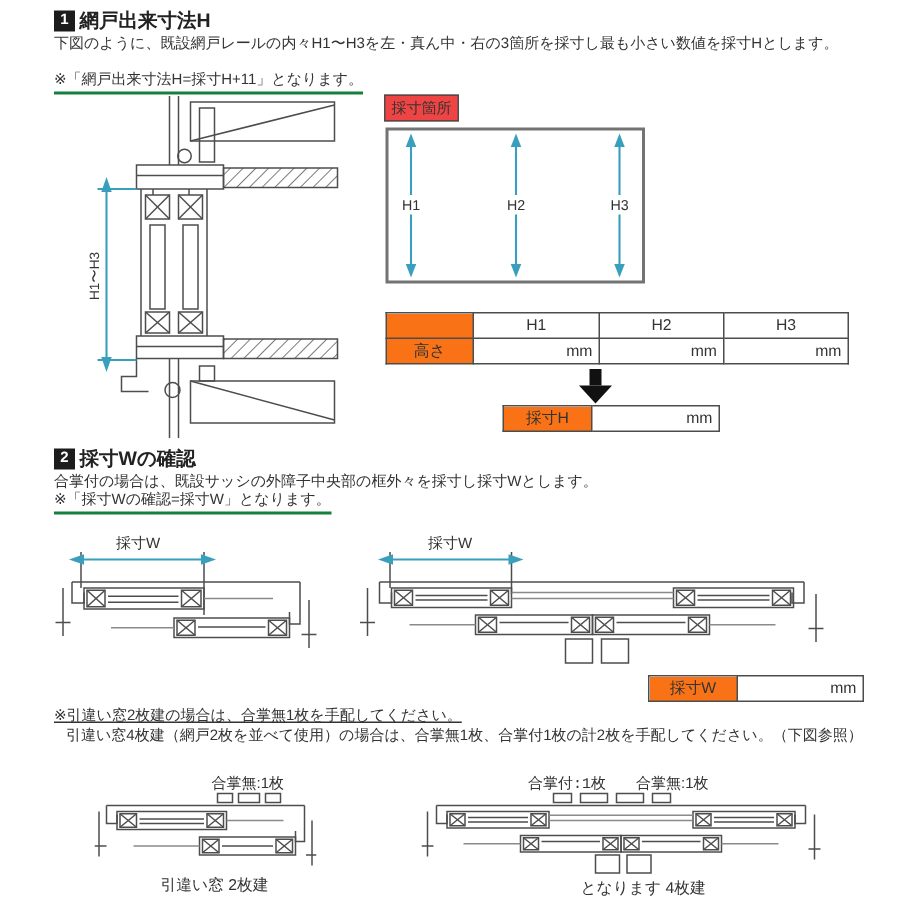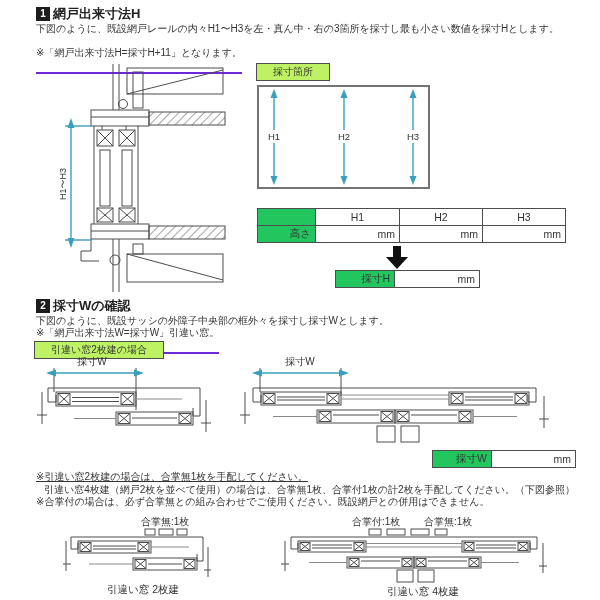--- a/index.html
+++ b/index.html
@@ -5,30 +5,30 @@
   html,body{margin:0;padding:0;background:#ffffff;}
   #page{
     position:relative;width:600px;height:600px;background:#ffffff;overflow:hidden;
     font-family:"Liberation Sans","DejaVu Sans",sans-serif;color:#333;
   }
   .abs{position:absolute;}
   .sec-title{font-size:13px;font-weight:bold;color:#222;display:flex;align-items:center;gap:3px;}
   .badge{display:inline-block;width:14px;height:14px;background:#1c1c1c;color:#fff;
          font-size:10px;font-weight:bold;text-align:center;line-height:14px;}
   .body-text{font-size:10px;color:#333;white-space:nowrap;letter-spacing:0px;}
-  .red-underline{display:inline-block;border-bottom:2px solid #6d28d9;padding-bottom:12px;}
-  .tag-box{display:inline-block;border:1px solid #4d4d4d;background:#bef264;font-size:10px;
-           padding:1px 16px;color:#333;white-space:nowrap;}
+  .red-underline{display:inline-block;border-bottom:2px solid #15803d;padding-bottom:1px;}
+  .tag-box{display:inline-block;border:1px solid #4d4d4d;background:#ef4444;font-size:10px;
+           padding:1px 4px;color:#333;white-space:nowrap;}
   .dim-label{font-size:10px;color:#333;text-align:center;}
   .small-label{font-size:10px;color:#333;white-space:nowrap;}
   .caption{font-size:10.5px;color:#333;white-space:nowrap;}
   table.meas{border-collapse:collapse;table-layout:fixed;}
   table.meas td{border:1px solid #4d4d4d;height:16px;font-size:10.5px;padding:0 4px;
                 overflow:hidden;white-space:nowrap;}
-  td.hd{background:#22c55e;text-align:right;}
+  td.hd{background:#f97316;text-align:center;}
   td.unit{text-align:right;background:#fff;}
   .spots-box{border:2px solid #737373;background:#fff;}
   
   .dn-arrow{width:22px;height:24px;}
   .dn-arrow .stem{width:8px;height:11px;background:#111;margin:0 auto;}
   .dn-arrow .head{width:0;height:0;border-left:11px solid transparent;border-right:11px solid transparent;
                   border-top:12px solid #111;}
   svg .ln{stroke:#4d4d4d;stroke-width:1;fill:none;}
   svg .teal{stroke:#3a9fbc;stroke-width:1.4;fill:none;}
   svg .tealf{fill:#3a9fbc;stroke:none;}
@@ -168,26 +168,25 @@
       <td class="hd" style="width:50px;">採寸H</td>
       <td class="unit" style="width:76px;">mm</td>
     </tr>
   </tbody>
     </table>
 
   <div class="abs sec-title" style="left:36px;top:297px;">
     <span class="badge">2</span>
     <span>採寸Wの確認</span>
   </div>
-  <div class="abs body-text" style="left:36px;top:314px;">下図のように、既設サッシの外障子中央部の框外々を採寸し採寸Wとします。</div>
+  <div class="abs body-text" style="left:36px;top:314px;">合掌付の場合は、既設サッシの外障子中央部の框外々を採寸し採寸Wとします。</div>
   <div class="abs body-text" style="left:36px;top:326px;">
-    <span class="red-underline">※「網戸出来寸法W=採寸W」引違い窓。</span>
-  </div>
-
-  <div class="abs tag-box" style="left:34px;top:341px;">引違い窓2枚建の場合</div>
+    <span class="red-underline">※「採寸Wの確認=採寸W」となります。</span>
+  </div>
+
 
   <div class="abs dim-label" style="left:62px;top:355px;width:60px;">採寸W</div>
   <div class="abs dim-label" style="left:270px;top:355px;width:60px;">採寸W</div>
 
   <svg class="abs" style="left:34px;top:366px;" width="178" height="74" viewBox="0 0 178 74">
     <g>
       <line class="ln" x1="20" y1="2" x2="20" y2="26" stroke="#8a8a8a"></line>
       <line class="ln" x1="102" y1="2" x2="102" y2="44" stroke="#8a8a8a"></line>
       <line class="teal" x1="20" y1="7" x2="102" y2="7"></line>
       <polygon class="tealf" points="12,7 22,3.5 22,10.5"></polygon>
@@ -296,21 +295,20 @@
     <tbody>
         <tr>
       <td class="hd" style="width:50px;">採寸W</td>
       <td class="unit" style="width:75px;">mm</td>
     </tr>
   </tbody>
     </table>
 
   <div class="abs body-text" style="left:36px;top:470px;text-decoration:underline;">※引違い窓2枚建の場合は、合掌無1枚を手配してください。</div>
   <div class="abs body-text" style="left:44px;top:482.5px;">引違い窓4枚建（網戸2枚を並べて使用）の場合は、合掌無1枚、合掌付1枚の計2枚を手配してください。（下図参照）</div>
-  <div class="abs body-text" style="left:36px;top:495px;">※合掌付の場合は、必ず合掌無との組み合わせでご使用ください。既設網戸との併用はできません。</div>
 
   <div class="abs small-label" style="left:141px;top:515px;">合掌無:1枚</div>
   <svg class="abs" style="left:63px;top:527px;" width="148" height="54" viewBox="0 0 148 54">
     <g class="ln">
       <rect x="82" y="2" width="10" height="6"></rect>
         <rect x="96" y="2" width="14" height="6"></rect>
         <rect x="114" y="2" width="10" height="6"></rect>
       <line x1="8" y1="10" x2="140" y2="10"></line>
       <path d="M8,10 v12 h7 v-6"></path>
       <path d="M140,10 v24 h-6 v-7"></path>
@@ -338,21 +336,21 @@
     </g>
     <g class="ln">
       <line x1="3" y1="14" x2="3" y2="44"></line>
         <line x1="0" y1="37" x2="8" y2="37"></line>
       <line x1="145" y1="20" x2="145" y2="50"></line>
         <line x1="141" y1="43" x2="148" y2="43"></line>
     </g>
   </svg>
   <div class="abs caption" style="left:107px;top:583px;">引違い窓 2枚建</div>
 
-  <div class="abs small-label" style="left:352px;top:515px;">合掌付:1枚</div>
+  <div class="abs small-label" style="left:352px;top:515px;font-family:Liberation Mono, monospace;">合掌付:1枚</div>
   <div class="abs small-label" style="left:424px;top:515px;">合掌無:1枚</div>
   <svg class="abs" style="left:281px;top:527px;" width="268" height="56" viewBox="0 0 268 56">
     <g class="ln">
       <rect x="88" y="2" width="12" height="6"></rect>
         <rect x="106" y="2" width="18" height="6"></rect>
         <rect x="130" y="2" width="18" height="6"></rect>
         <rect x="154" y="2" width="12" height="6"></rect>
       <line x1="10" y1="10" x2="256" y2="10"></line>
       <path d="M10,10 v12 h7 v-6"></path>
       <path d="M256,10 v12 h-7 v-6"></path>
@@ -401,15 +399,15 @@
       <rect x="116" y="43" width="16" height="12"></rect>
       <rect x="137" y="43" width="16" height="12"></rect>
     </g>
     <g class="ln">
       <line x1="4" y1="14" x2="4" y2="44"></line>
         <line x1="0" y1="37" x2="8" y2="37"></line>
       <line x1="262" y1="16" x2="262" y2="46"></line>
         <line x1="258" y1="39" x2="266" y2="39"></line>
     </g>
   </svg>
-  <div class="abs caption" style="left:387px;top:585px;">引違い窓 4枚建</div>
+  <div class="abs caption" style="left:387px;top:585px;">となります 4枚建</div>
 
 </div>
 
 </body></html>

